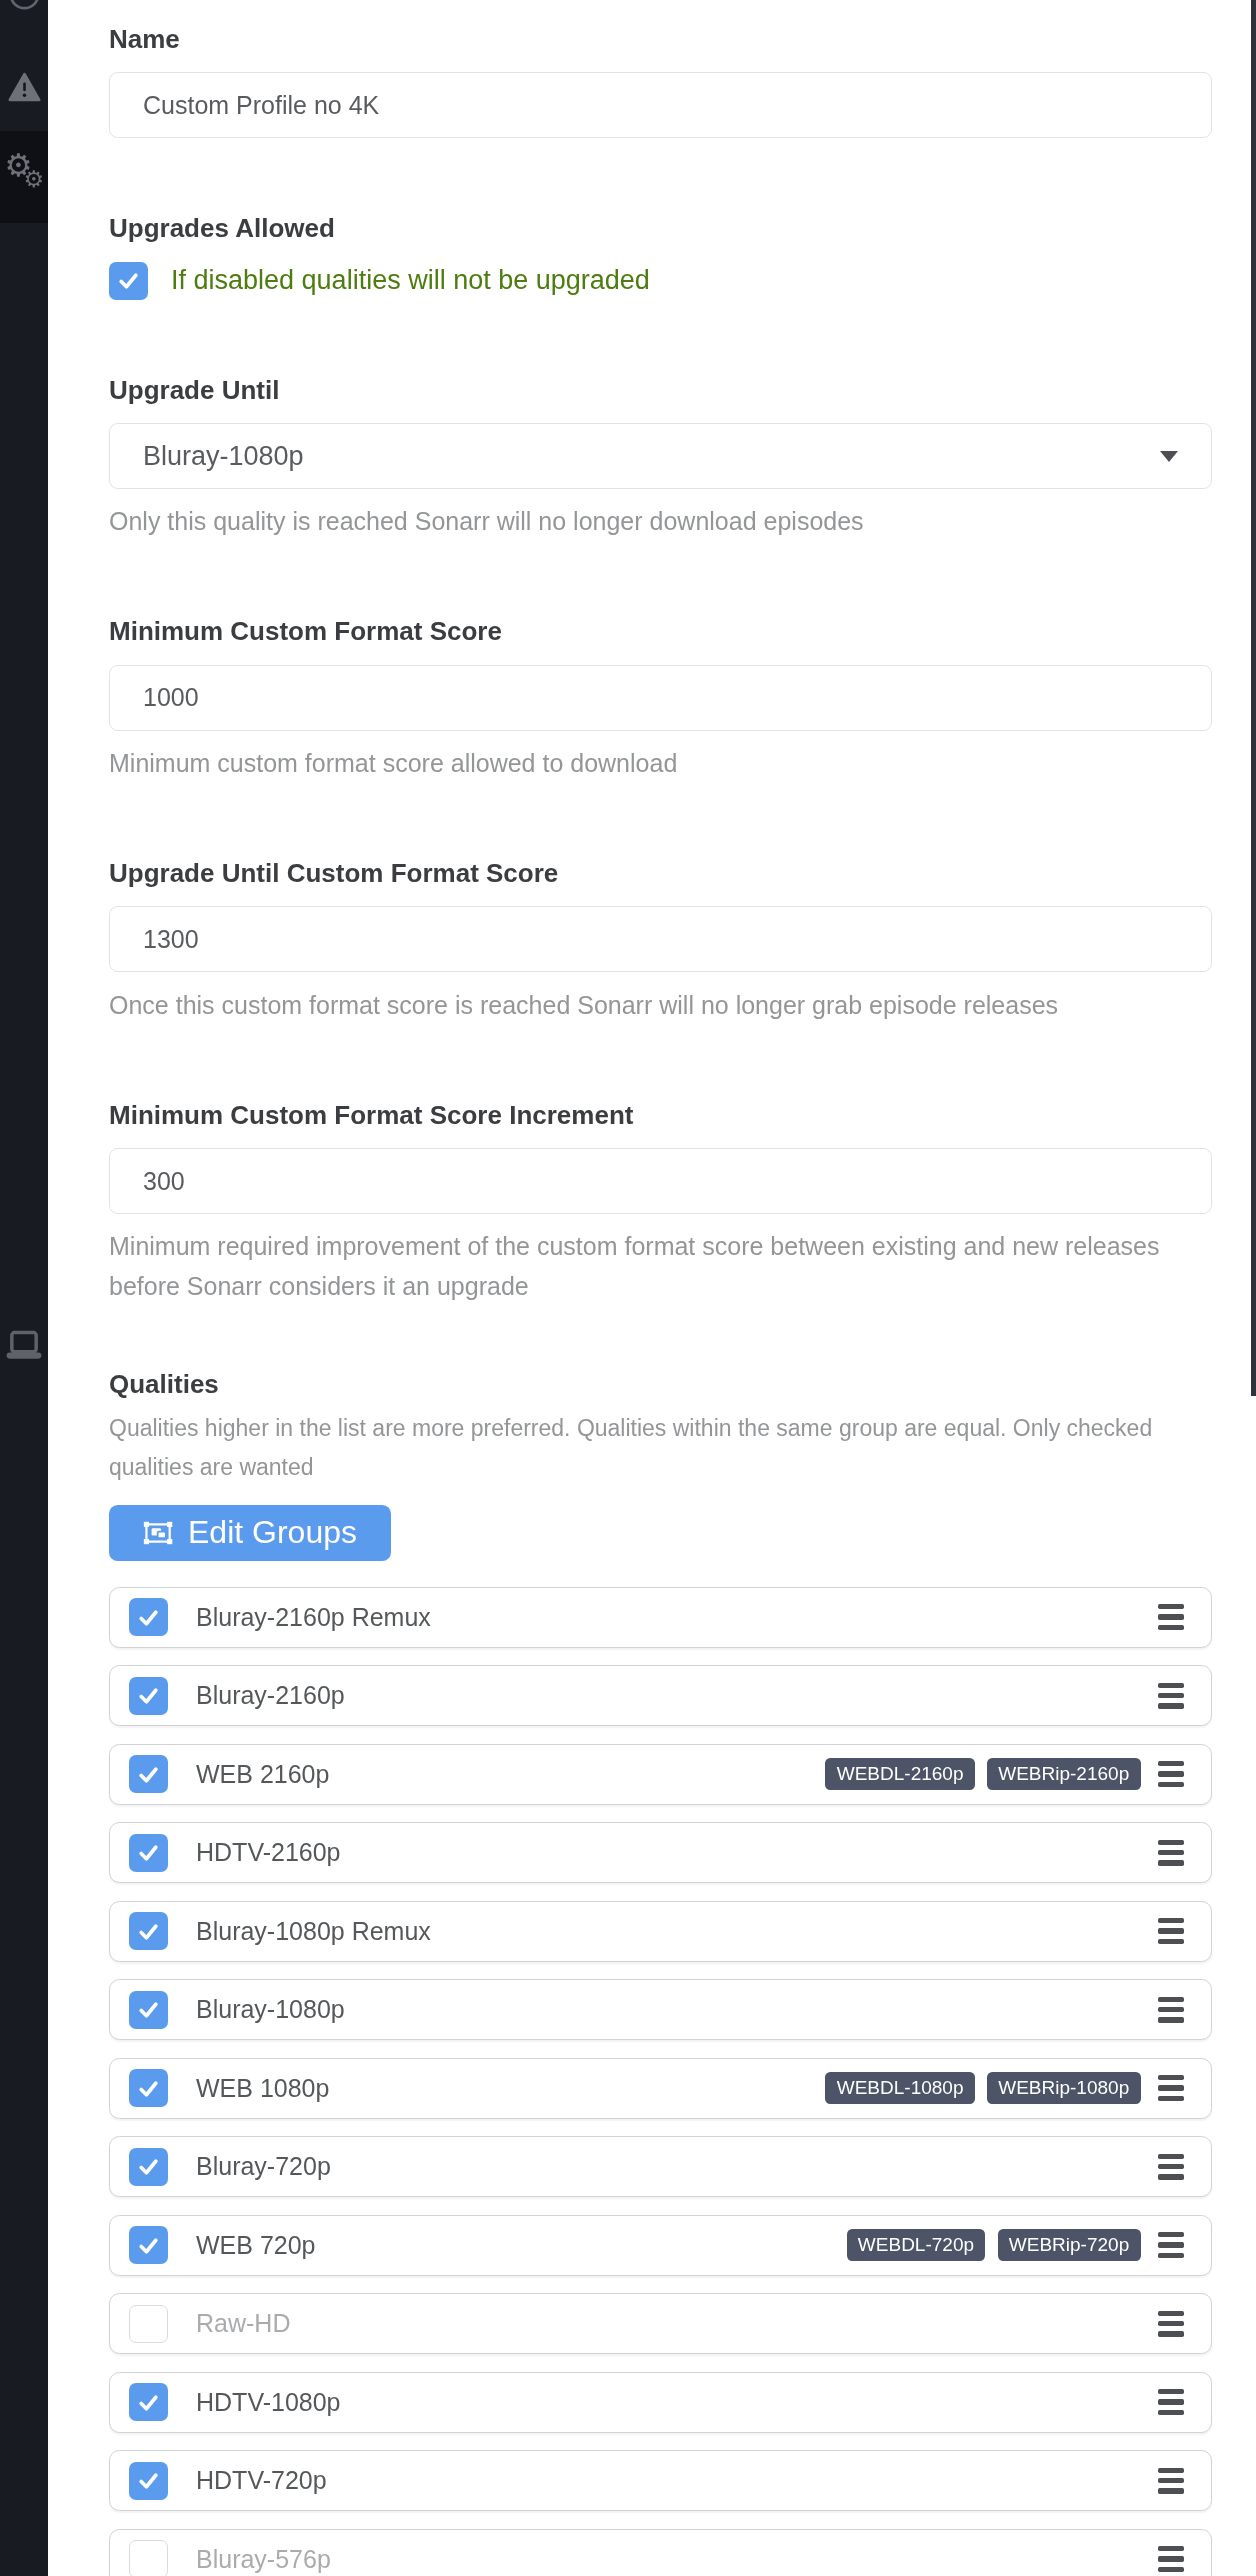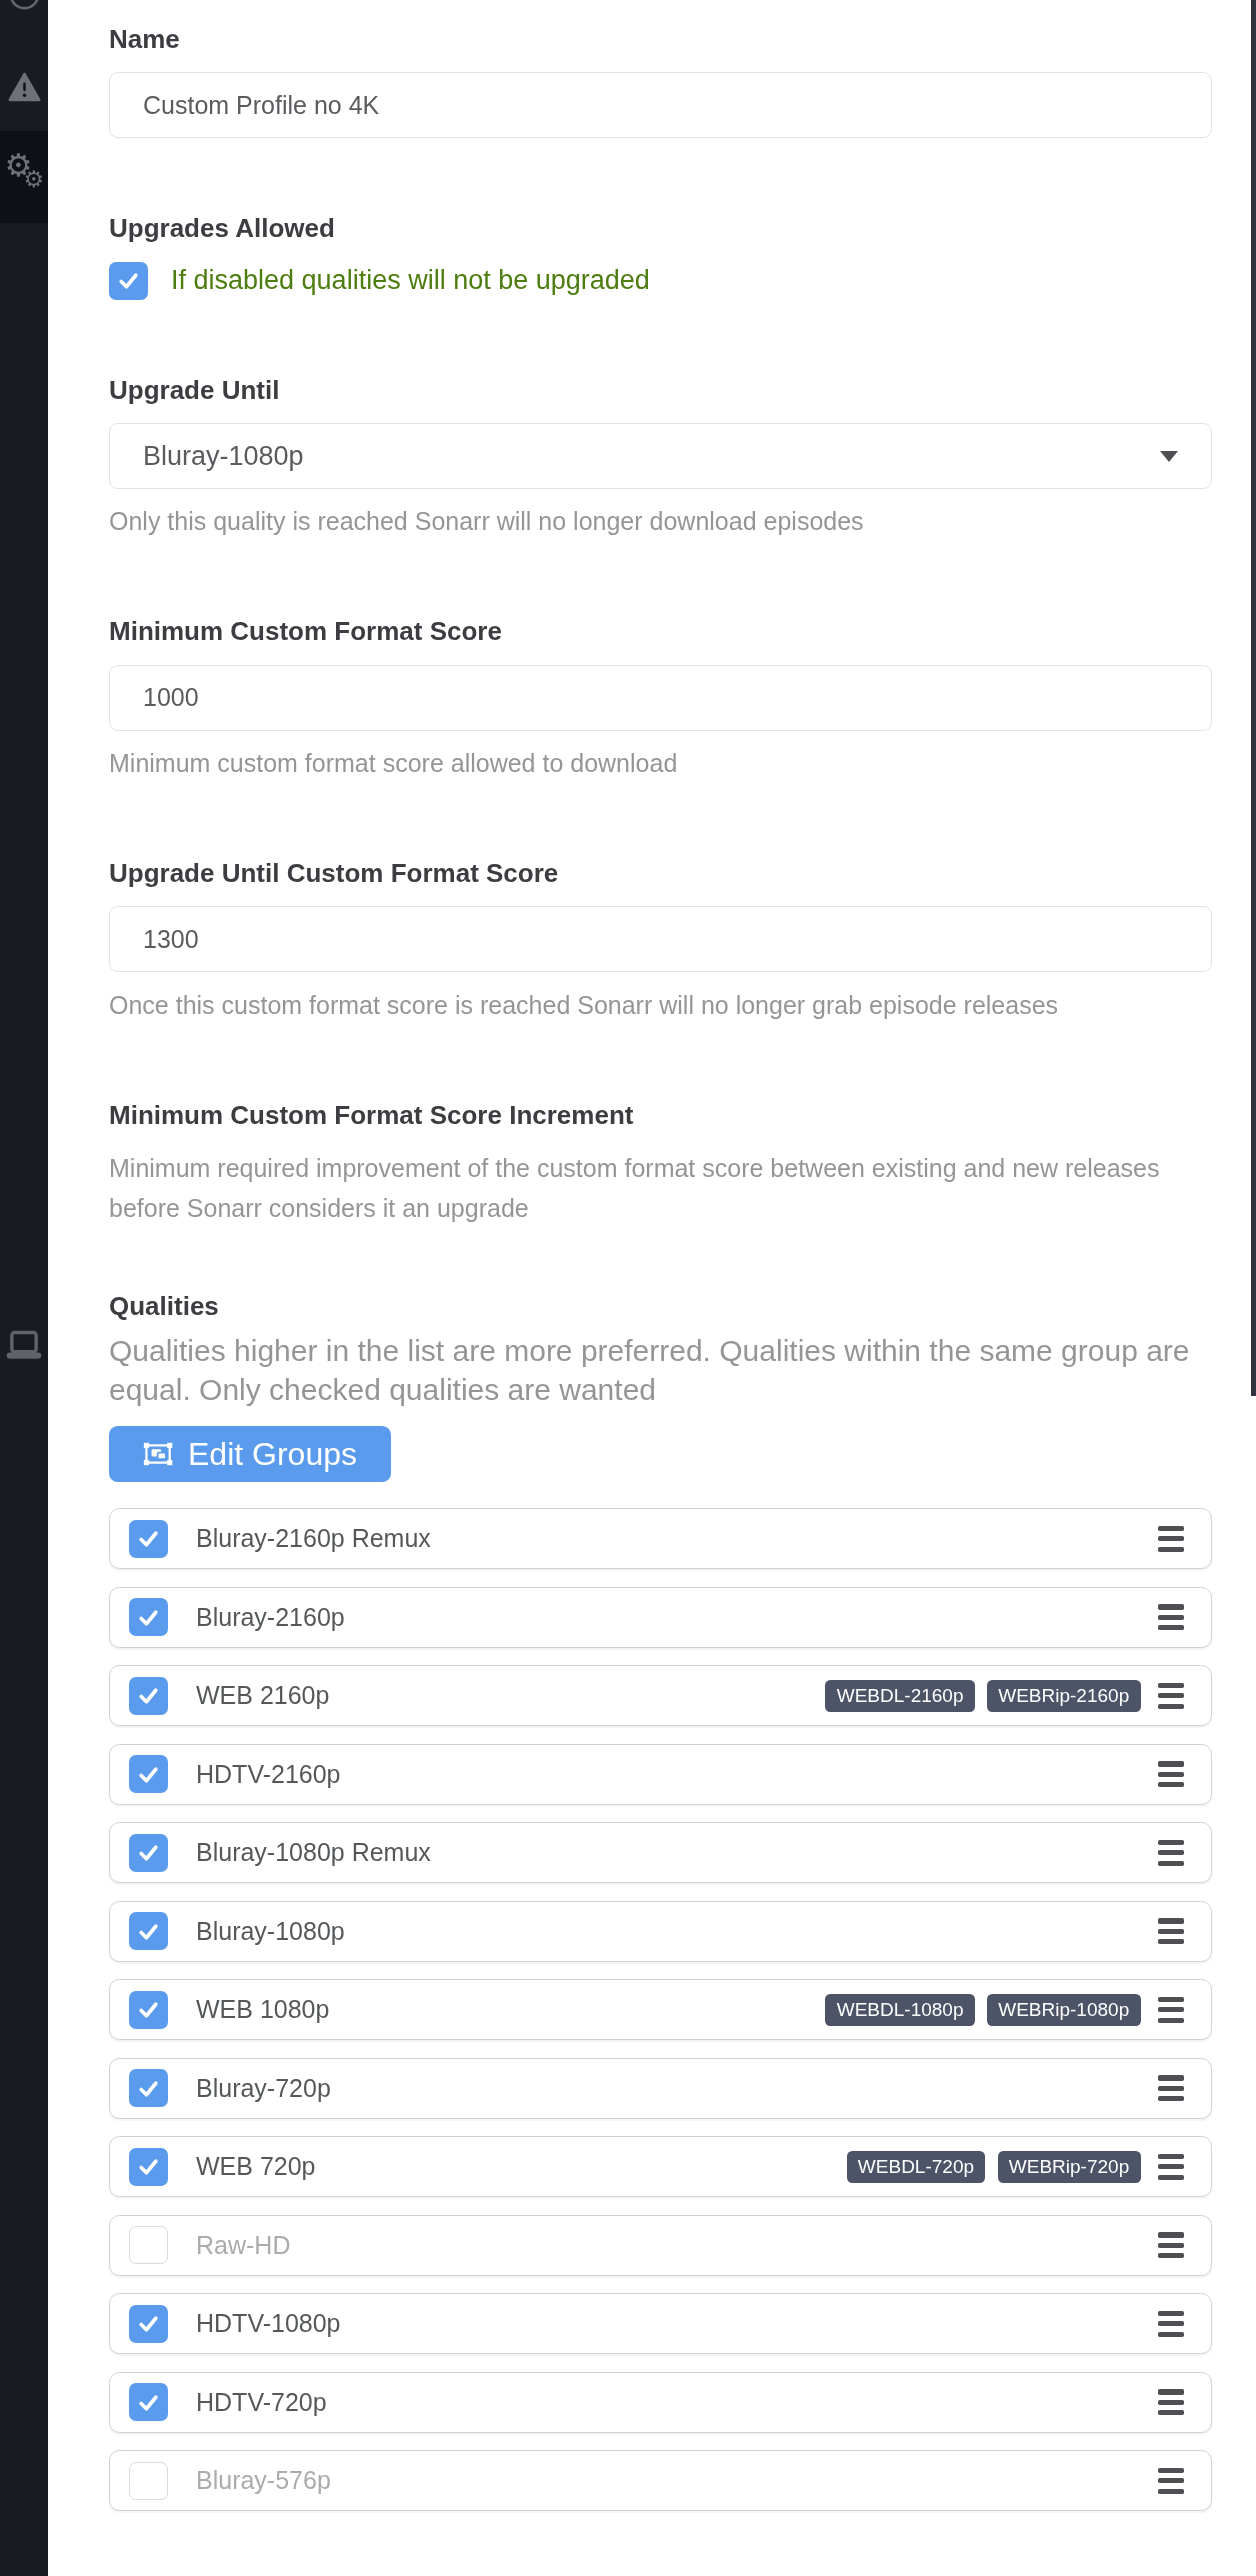--- a/index.html
+++ b/index.html
@@ -70,21 +70,21 @@
            box-shadow:0 1.7px 1.7px rgba(0,0,0,0.05); }
   .q-row .q-label { margin-left:28px; font-size:25px; color:#55585a; }
   .q-row.disabled .q-label { color:#a9abad; }
   .badges { margin-left:auto; display:flex; gap:12.2px; align-items:flex-end; }
   .badge { background:var(--badge-bg,#4d5467); color:#fff; font-size:19px;
            padding:5.2px 11.3px; border-radius:5.2px; white-space:nowrap; }
   .handle { margin-left:17.5px; width:26px; display:flex; flex-direction:column;
             gap:5.2px; cursor:grab; flex:0 0 auto; }
   .handle i { display:block; height:5.2px; border-radius:1.7px; background:#4d4f52; }
 
-  .q-help { margin-top:7px; font-size:30px; line-height:39px; color:#939597; }
+  .q-help { margin-top:7px; font-size:23px; line-height:39px; color:#939597; }
 </style>
 </head>
 <body>
 
 <div class="sidebar">
   <div class="nav-icon clock">
     <svg width="35" height="38" viewBox="0 0 40 44">
       <circle cx="20" cy="20" r="16" fill="none" stroke="#62656d" stroke-width="3"></circle>
     </svg>
   </div>
@@ -144,20 +144,21 @@
   </div>
 
   <div class="form-group">
     <div class="field-label">Upgrade Until Custom Format Score</div>
     <input class="text-input" type="text" value="1300" style="">
     <div class="help-text">Once this custom format score is reached Sonarr will no longer grab episode releases</div>
   </div>
 
   <div class="form-group tight">
     <div class="field-label">Minimum Custom Format Score Increment</div>
+    <input class="text-input" type="text" value="300" style="">
     <div class="help-text">Minimum required improvement of the custom format score between existing and new releases before Sonarr considers it an upgrade</div>
   </div>
 
   <div class="form-group">
     <div class="field-label" style="margin-bottom:8.7px">Qualities</div>
     <div class="q-help">Qualities higher in the list are more preferred. Qualities within the same group are equal. Only checked qualities are wanted</div>
 
     <button class="btn-blue">
       <svg viewBox="0 0 36 30">
         <rect x="4" y="5" width="27" height="20" fill="none" stroke="#fff" stroke-width="2.6"></rect>

